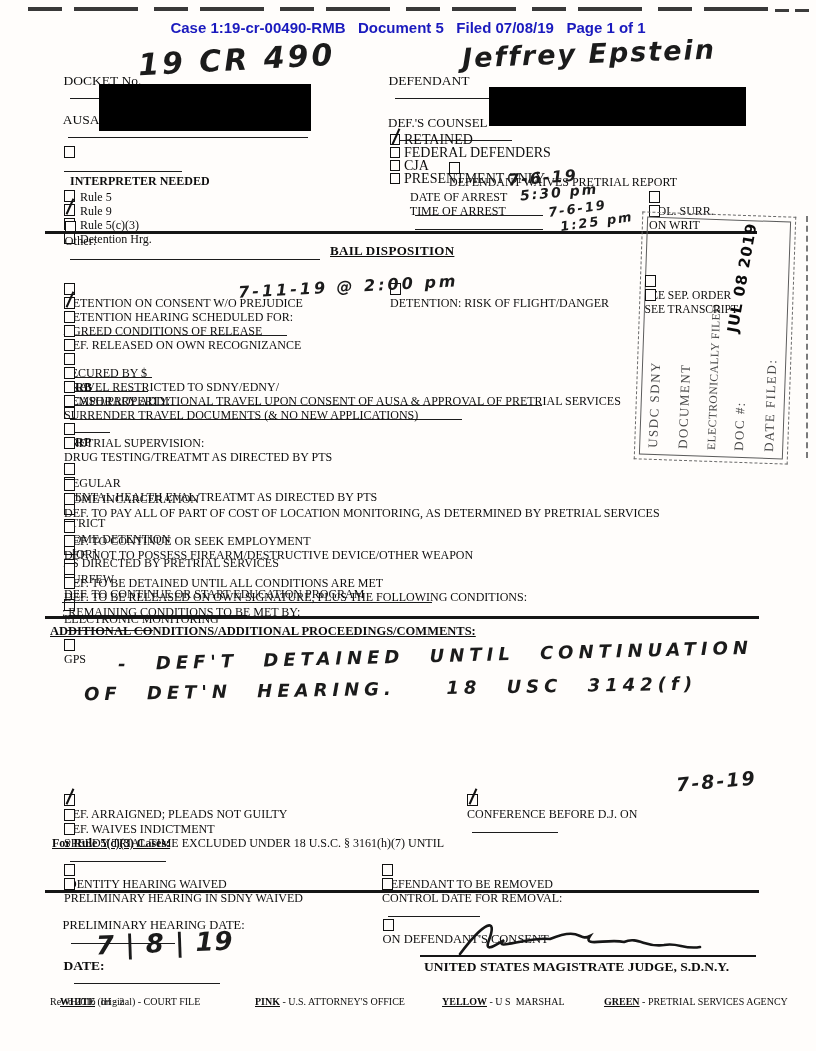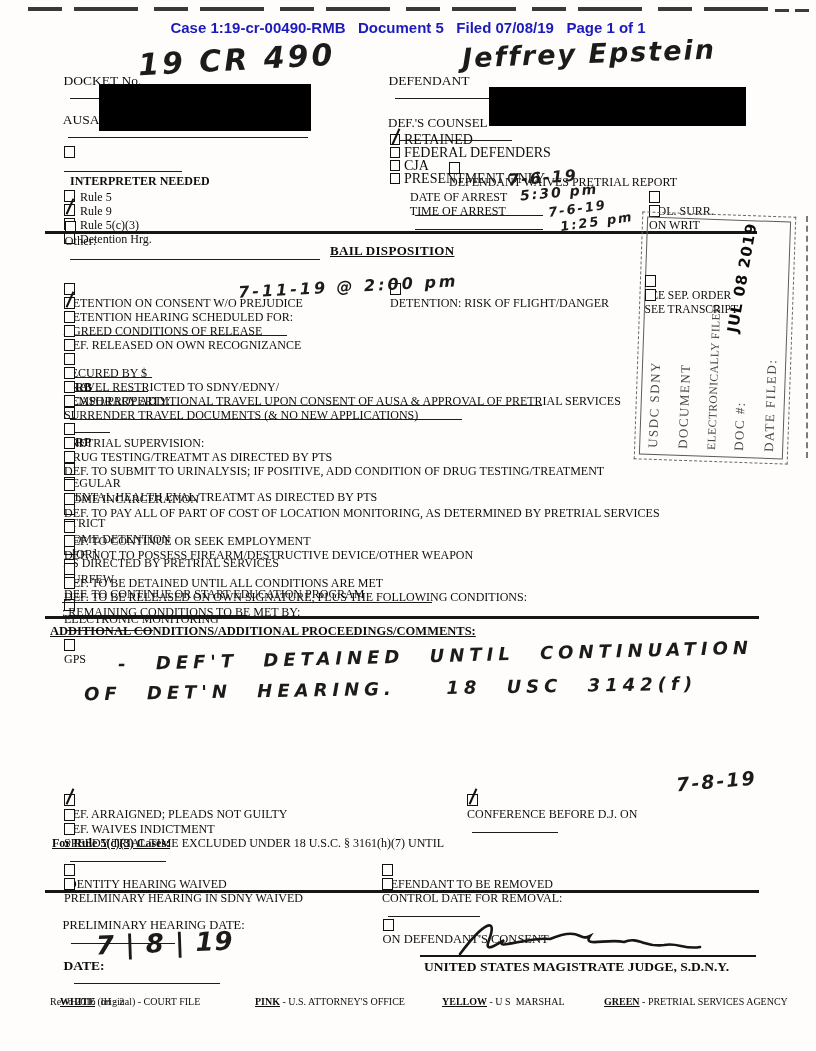--- a/index.html
+++ b/index.html
@@ -216,24 +216,20 @@
     <span class="cb"></span>
     <span>AS DIRECTED BY PRETRIAL SERVICES</span>
   </div>
   <div class="r" style="left:52px;top:424px;">
     <span class="cb"></span>
     <span>DRUG TESTING/TREATMT AS DIRECTED BY PTS</span>
     <span style="margin-left:10px;"></span>
     <span class="cb"></span>
     <span>MENTAL HEALTH EVAL/TREATMT AS DIRECTED BY PTS</span>
   </div>
-  <div class="r" style="left:52px;top:438px;">
-    <span class="cb"></span>
-    <span>DEF. TO SUBMIT TO URINALYSIS; IF POSITIVE, ADD CONDITION OF DRUG TESTING/TREATMENT</span>
-  </div>
 
   <div class="r" style="left:52px;top:466px;">
     <span class="cb"></span>
     <span>HOME INCARCERATION</span>
     <span style="margin-left:14px;"></span>
     <span class="cb"></span>
     <span>HOME DETENTION</span>
     <span style="margin-left:14px;"></span>
     <span class="cb"></span>
     <span>CURFEW</span>

